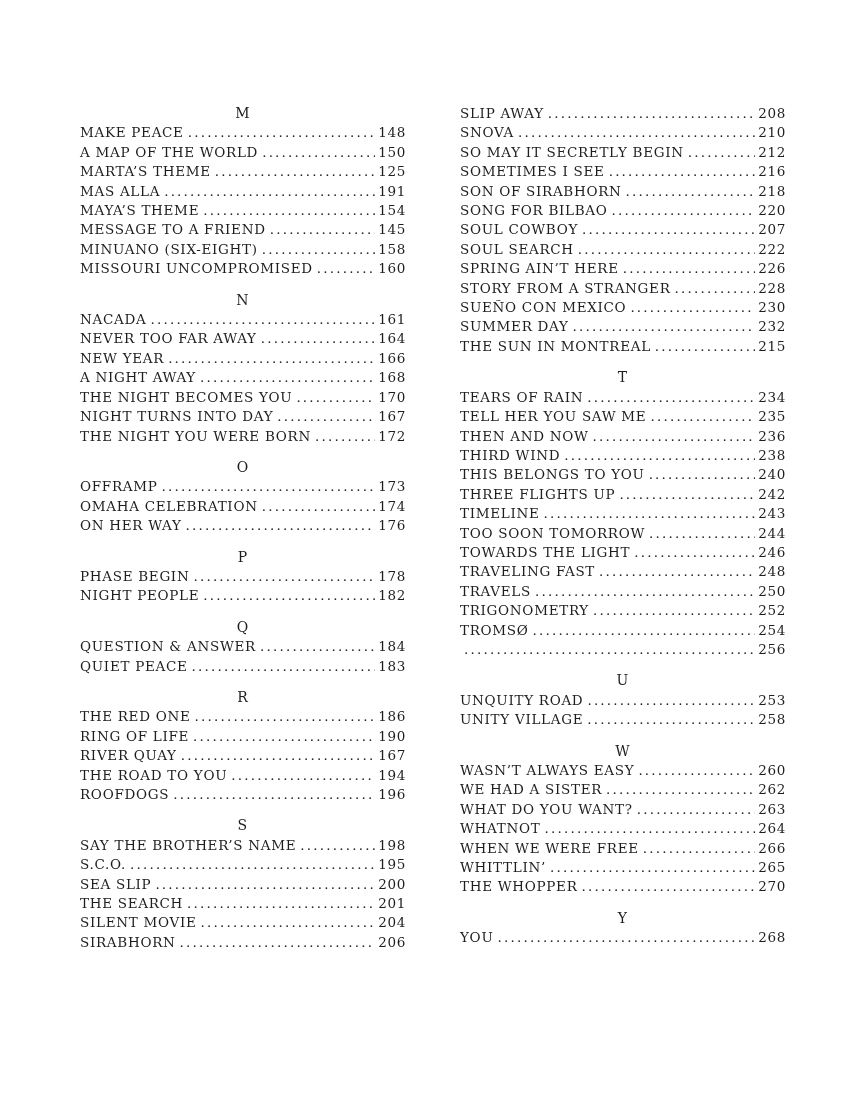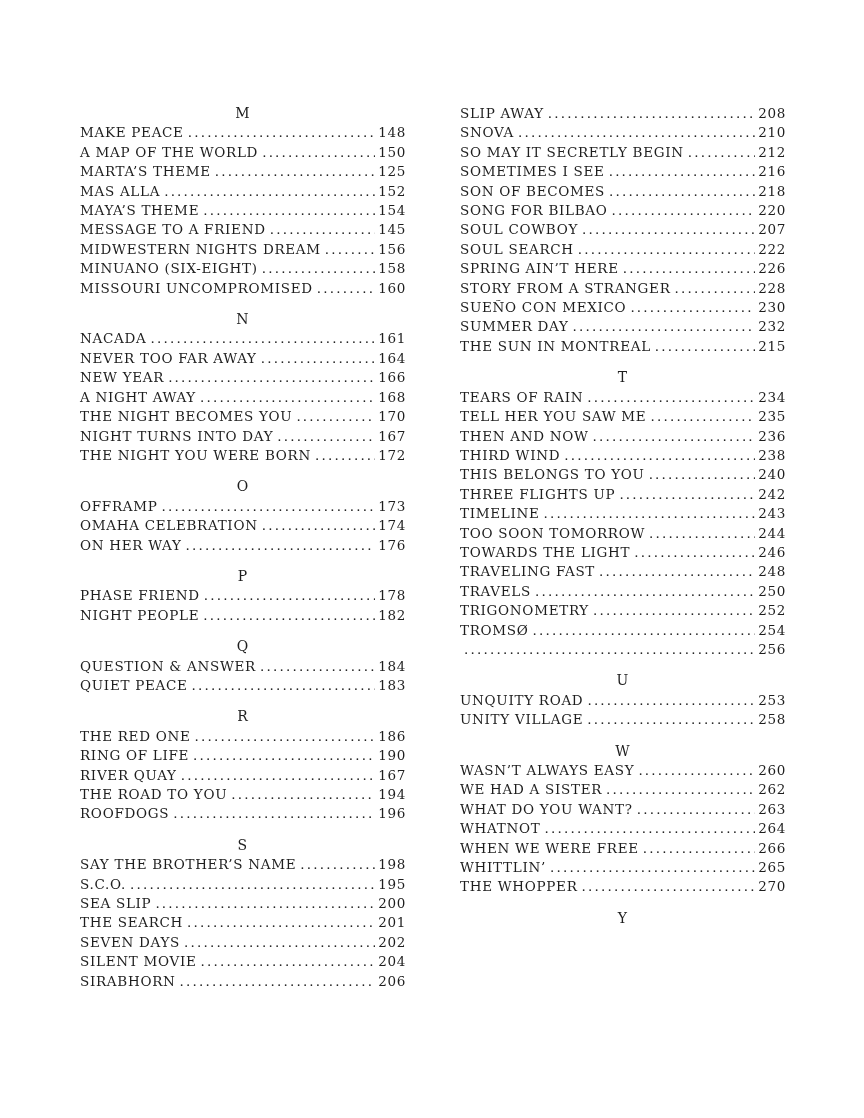--- a/index.html
+++ b/index.html
@@ -69,38 +69,33 @@
           <span class="pageno">150</span>
         </div>
         <div class="entry">
           <span class="title">MARTA’S THEME</span>
           <span class="dots"></span>
           <span class="pageno">125</span>
         </div>
         <div class="entry">
           <span class="title">MAS ALLA</span>
           <span class="dots"></span>
-          <span class="pageno">152</span>
+          <span class="pageno">191</span>
         </div>
         <div class="entry">
           <span class="title">MAYA’S THEME</span>
           <span class="dots"></span>
           <span class="pageno">154</span>
         </div>
         <div class="entry">
           <span class="title">MESSAGE TO A FRIEND</span>
           <span class="dots"></span>
           <span class="pageno">145</span>
         </div>
         <div class="entry">
-          <span class="title">MIDWESTERN NIGHTS DREAM</span>
-          <span class="dots"></span>
-          <span class="pageno">156</span>
-        </div>
-        <div class="entry">
           <span class="title">MINUANO (SIX-EIGHT)</span>
           <span class="dots"></span>
           <span class="pageno">158</span>
         </div>
         <div class="entry">
           <span class="title">MISSOURI UNCOMPROMISED</span>
           <span class="dots"></span>
           <span class="pageno">160</span>
         </div>
         <div class="letter-heading">N</div>
@@ -150,21 +145,21 @@
           <span class="dots"></span>
           <span class="pageno">174</span>
         </div>
         <div class="entry">
           <span class="title">ON HER WAY</span>
           <span class="dots"></span>
           <span class="pageno">176</span>
         </div>
         <div class="letter-heading">P</div>
         <div class="entry">
-          <span class="title">PHASE FRIEND</span>
+          <span class="title">PHASE BEGIN</span>
           <span class="dots"></span>
           <span class="pageno">178</span>
         </div>
         <div class="entry">
           <span class="title">NIGHT PEOPLE</span>
           <span class="dots"></span>
           <span class="pageno">182</span>
         </div>
         <div class="letter-heading">Q</div>
         <div class="entry">
@@ -216,25 +211,20 @@
         </div>
         <div class="entry">
           <span class="title">SEA SLIP</span>
           <span class="dots"></span>
           <span class="pageno">200</span>
         </div>
         <div class="entry">
           <span class="title">THE SEARCH</span>
           <span class="dots"></span>
           <span class="pageno">201</span>
-        </div>
-        <div class="entry">
-          <span class="title">SEVEN DAYS</span>
-          <span class="dots"></span>
-          <span class="pageno">202</span>
         </div>
         <div class="entry">
           <span class="title">SILENT MOVIE</span>
           <span class="dots"></span>
           <span class="pageno">204</span>
         </div>
         <div class="entry">
           <span class="title">SIRABHORN</span>
           <span class="dots"></span>
           <span class="pageno">206</span>
@@ -255,21 +245,21 @@
           <span class="title">SO MAY IT SECRETLY BEGIN</span>
           <span class="dots"></span>
           <span class="pageno">212</span>
         </div>
         <div class="entry">
           <span class="title">SOMETIMES I SEE</span>
           <span class="dots"></span>
           <span class="pageno">216</span>
         </div>
         <div class="entry">
-          <span class="title">SON OF BECOMES</span>
+          <span class="title">SON OF SIRABHORN</span>
           <span class="dots"></span>
           <span class="pageno">218</span>
         </div>
         <div class="entry">
           <span class="title">SONG FOR BILBAO</span>
           <span class="dots"></span>
           <span class="pageno">220</span>
         </div>
         <div class="entry">
           <span class="title">SOUL COWBOY</span>
@@ -417,15 +407,20 @@
           <span class="title">WHITTLIN’</span>
           <span class="dots"></span>
           <span class="pageno">265</span>
         </div>
         <div class="entry">
           <span class="title">THE WHOPPER</span>
           <span class="dots"></span>
           <span class="pageno">270</span>
         </div>
         <div class="letter-heading">Y</div>
+        <div class="entry">
+          <span class="title">YOU</span>
+          <span class="dots"></span>
+          <span class="pageno">268</span>
+        </div>
       </div>
   </div>
 </div>
 
 </body></html>

